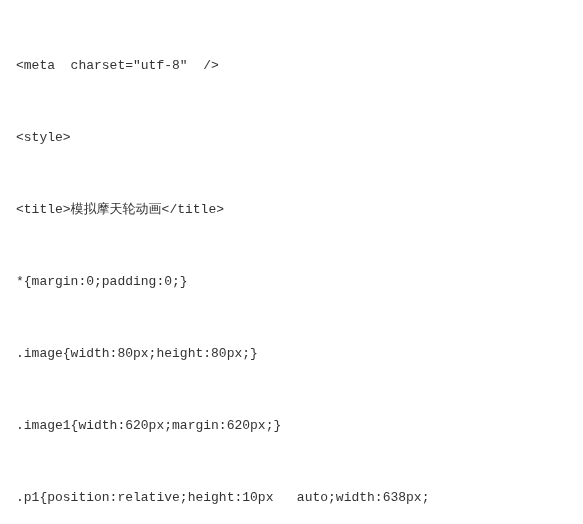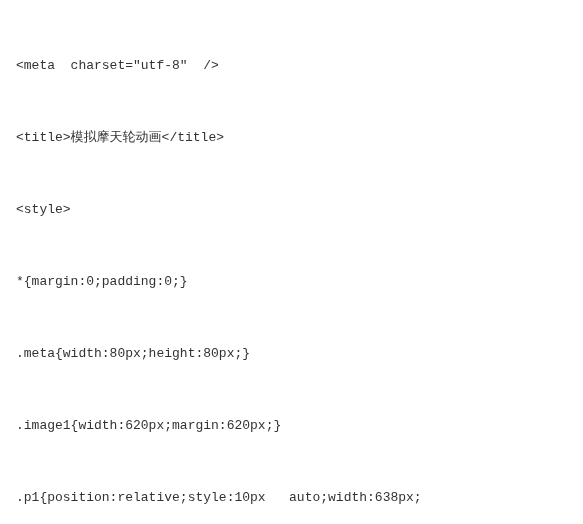--- a/index.html
+++ b/index.html
@@ -14,26 +14,26 @@
 }
 .code { white-space: pre; }
 .line { display: block; }
 .i1 { padding-left: 0; }
 </style>
 </head>
 <body>
 
 <div class="code">
   <span class="line i1">&lt;meta  charset="utf-8"  /&gt;</span>
+  <span class="line i1">&lt;style&gt;</span>
   <span class="line i1">&lt;title&gt;模拟摩天轮动画&lt;/title&gt;</span>
-  <span class="line i1">&lt;style&gt;</span>
   <span class="line i1">*{margin:0;padding:0;}</span>
-  <span class="line i1">.meta{width:80px;height:80px;}</span>
+  <span class="line i1">.image{width:80px;height:80px;}</span>
   <span class="line i1">.image1{width:620px;margin:620px;}</span>
-  <span class="line i1">.p1{position:relative;style:10px   auto;width:638px;</span>
+  <span class="line i1">.p1{position:relative;height:10px   auto;width:638px;</span>
   
   
   
   
   
   
   
   
   
   

